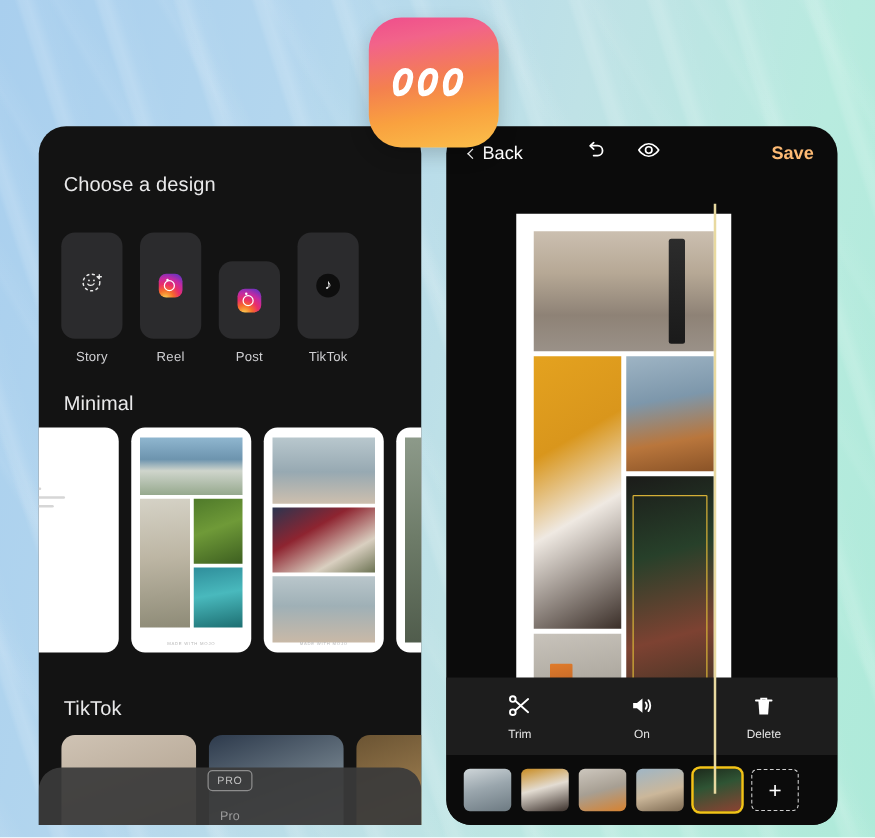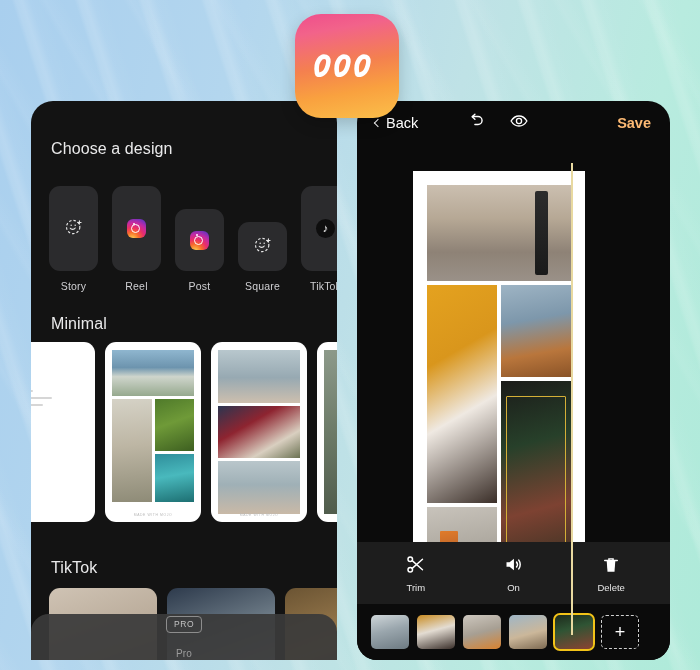--- a/index.html
+++ b/index.html
@@ -322,34 +322,20 @@
 
       <div class="design-item">
         <div class="chip chip-post">
           <span class="ig-icon">
               <i></i>
             </span>
         </div>
         <div class="design-label">Post</div>
       </div>
 
-      <div class="design-item">
-        <div class="chip chip-square">
-          <span>
-            <svg width="20" height="20" viewBox="0 0 24 24" fill="none">
-              <circle cx="11" cy="12" r="8" stroke="#e8e8e8" stroke-width="1.4" stroke-dasharray="3 2.4"></circle>
-              <path d="M7.5 13.5c1 1.6 4.5 2 6-0.3" stroke="#e8e8e8" stroke-width="1.3" stroke-linecap="round"></path>
-              <circle cx="8.6" cy="10" r="0.9" fill="#e8e8e8"></circle>
-              <circle cx="13.4" cy="10" r="0.9" fill="#e8e8e8"></circle>
-              <path d="M18.5 4.5v4M16.5 6.5h4" stroke="#e8e8e8" stroke-width="1.3" stroke-linecap="round"></path>
-            </svg>
-          </span>
-        </div>
-        <div class="design-label">Square</div>
-      </div>
 
       <div class="design-item">
         <div class="chip chip-tiktok">
           <span class="tt-icon">♪</span>
         </div>
         <div class="design-label">TikTok</div>
       </div>
     </div>
 
     <div id="minimal-title" class="sec-title">Minimal</div>

